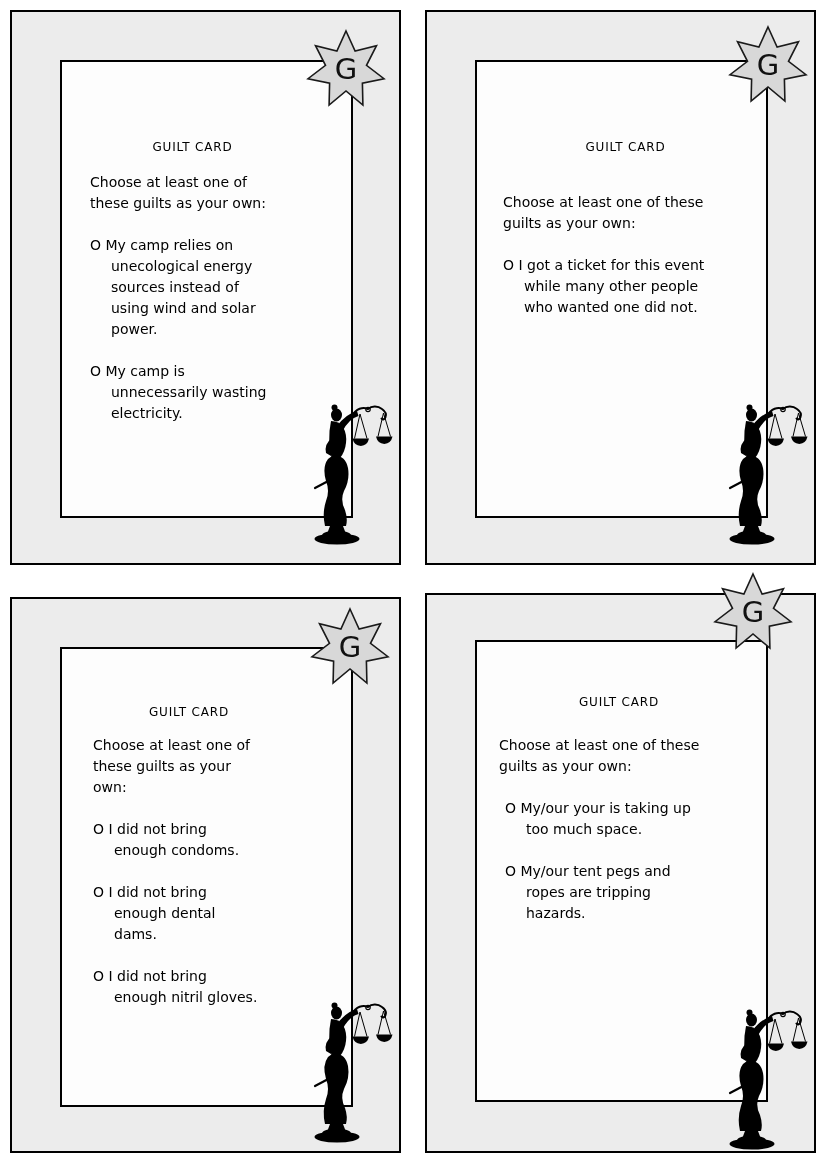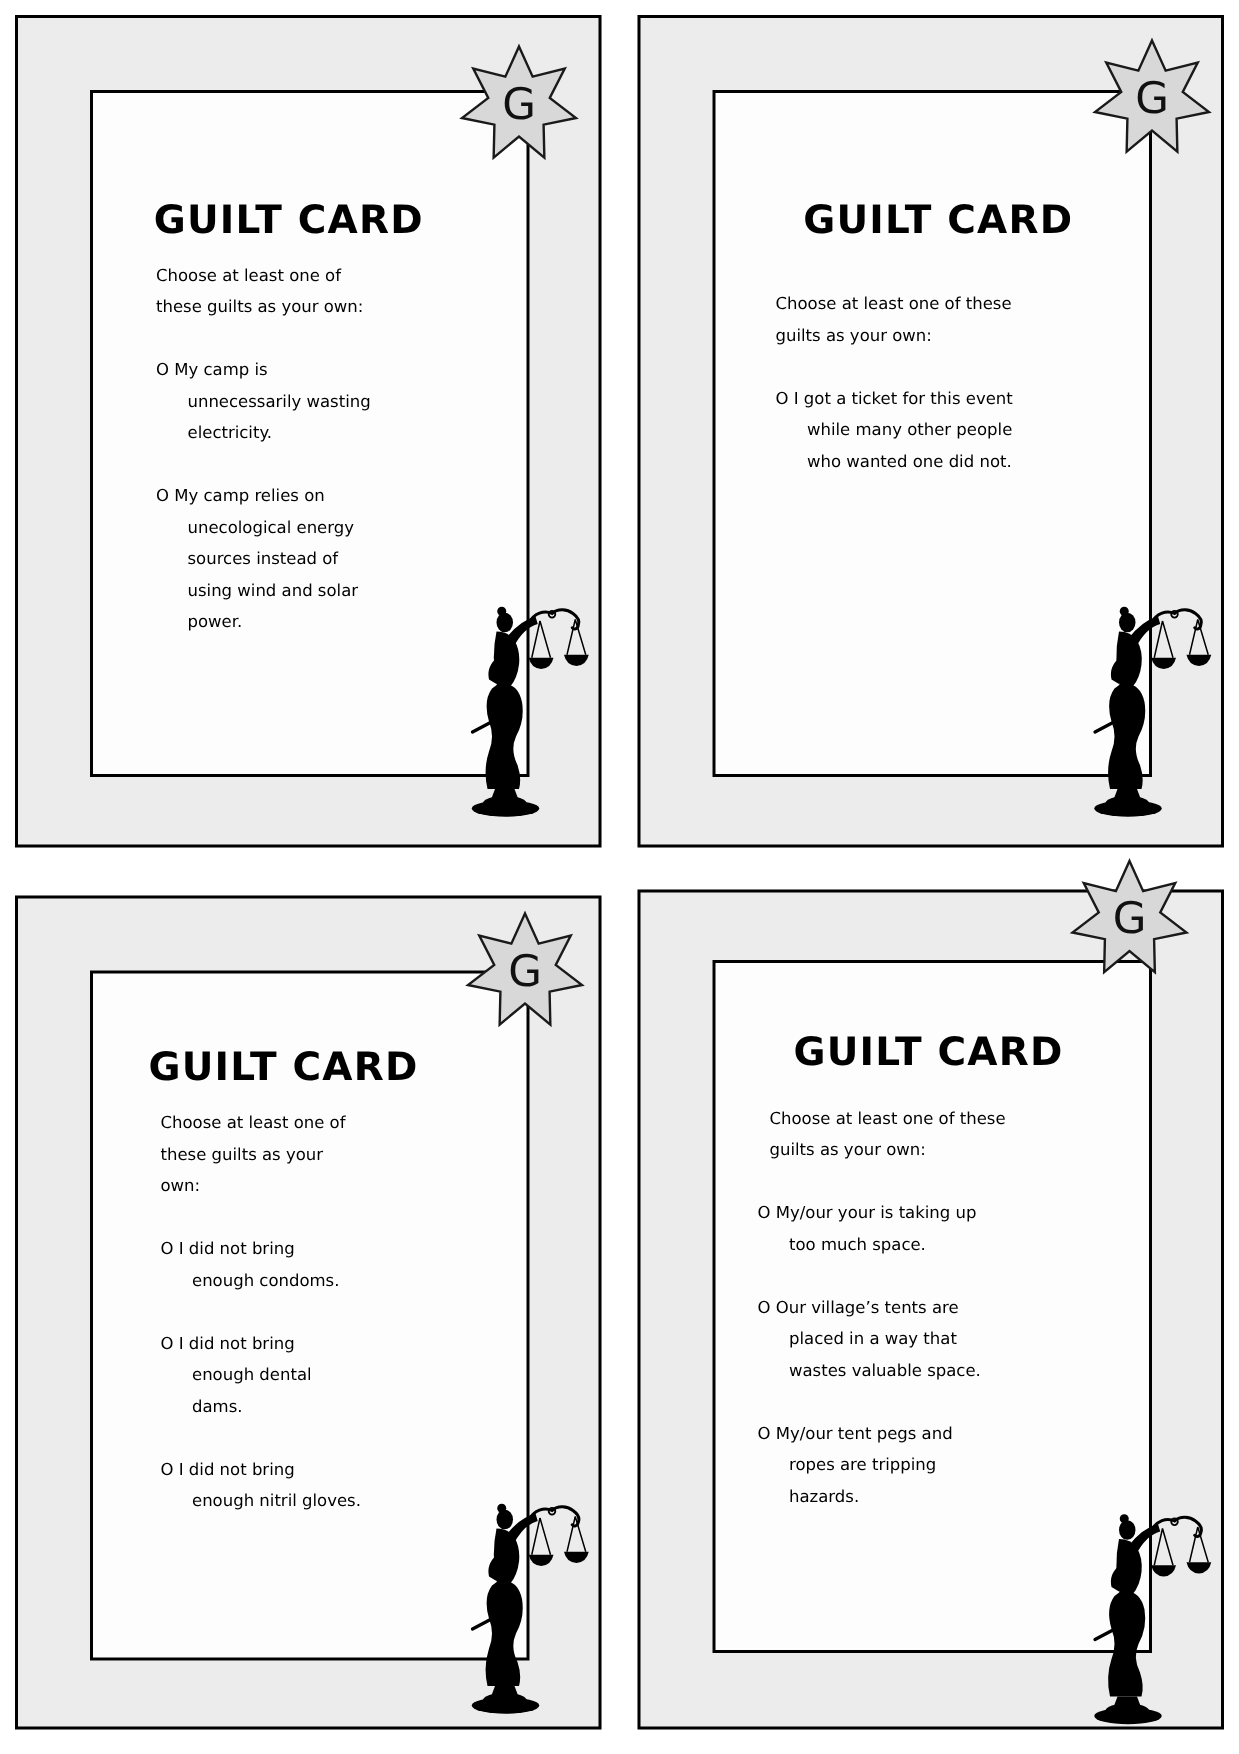--- a/index.html
+++ b/index.html
@@ -35,30 +35,30 @@
     text-align:center;line-height:82px;font-size:29px;color:#111;
   }
 
   .text{position:relative}
   .card--1 .text{padding:73px 6px 0 28px}
   .card--2 .text{padding:73px 6px 0 26px}
   .card--3 .text{padding:51px 6px 0 31px}
   .card--4 .text{padding:48px 6px 0 22px}
 
   .title{
-    font-weight:bold;font-size:26px;line-height:24px;letter-spacing:0.8px;
+    font-weight:normal;font-size:12px;line-height:24px;letter-spacing:0.8px;
     text-align:center;
   }
   .card--1 .title{width:205px;margin-bottom:13px}
   .card--2 .title{width:245px;margin-bottom:33px}
   .card--3 .title{width:192px;margin-bottom:11px}
   .card--4 .title{width:240px;margin-bottom:21px}
 
   .intro,.item{
-    font-size:11px;line-height:21px;white-space:pre-line;margin:14px;
+    font-size:14px;line-height:21px;white-space:pre-line;margin:0;
   }
   .item{margin-top:21px;padding-left:21px;text-indent:-21px}
   .card--4 .item{margin-left:6px}
 
   .statue{position:absolute;left:301px;width:80px;height:145px;z-index:2}
   .card--1 .statue{top:388px}
   .card--2 .statue{top:388px}
   .card--3 .statue{top:399px}
   .card--4 .statue{top:410px}
   .statue svg{display:block}
@@ -95,28 +95,28 @@
     </g>
   </defs>
 </svg>
 
 <div class="card card--1">
   <div class="inner">
     <div class="text">
       <div class="title">GUILT CARD</div>
       <p class="intro">Choose at least one of
 these guilts as your own:</p>
-      <p class="item">O My camp is
-unnecessarily wasting
-electricity.</p>
       <p class="item">O My camp relies on
 unecological energy
 sources instead of
 using wind and solar
 power.</p>
+      <p class="item">O My camp is
+unnecessarily wasting
+electricity.</p>
     </div>
   </div>
   <div class="star">
     <svg width="84" height="84" viewBox="0 0 84 84">
         <use href="#star7"></use>
       </svg>
     <span class="letter">G</span>
   </div>
   <div class="statue">
     <svg width="80" height="145" viewBox="0 0 80 145">
@@ -179,23 +179,20 @@
 </div>
 
 <div class="card card--4">
   <div class="inner">
     <div class="text">
       <div class="title">GUILT CARD</div>
       <p class="intro">Choose at least one of these
 guilts as your own:</p>
       <p class="item">O My/our your is taking up
 too much space.</p>
-      <p class="item">O Our village’s tents are
-placed in a way that
-wastes valuable space.</p>
       <p class="item">O My/our tent pegs and
 ropes are tripping
 hazards.</p>
     </div>
   </div>
   <div class="star">
     <svg width="84" height="84" viewBox="0 0 84 84">
         <use href="#star7"></use>
       </svg>
     <span class="letter">G</span>

